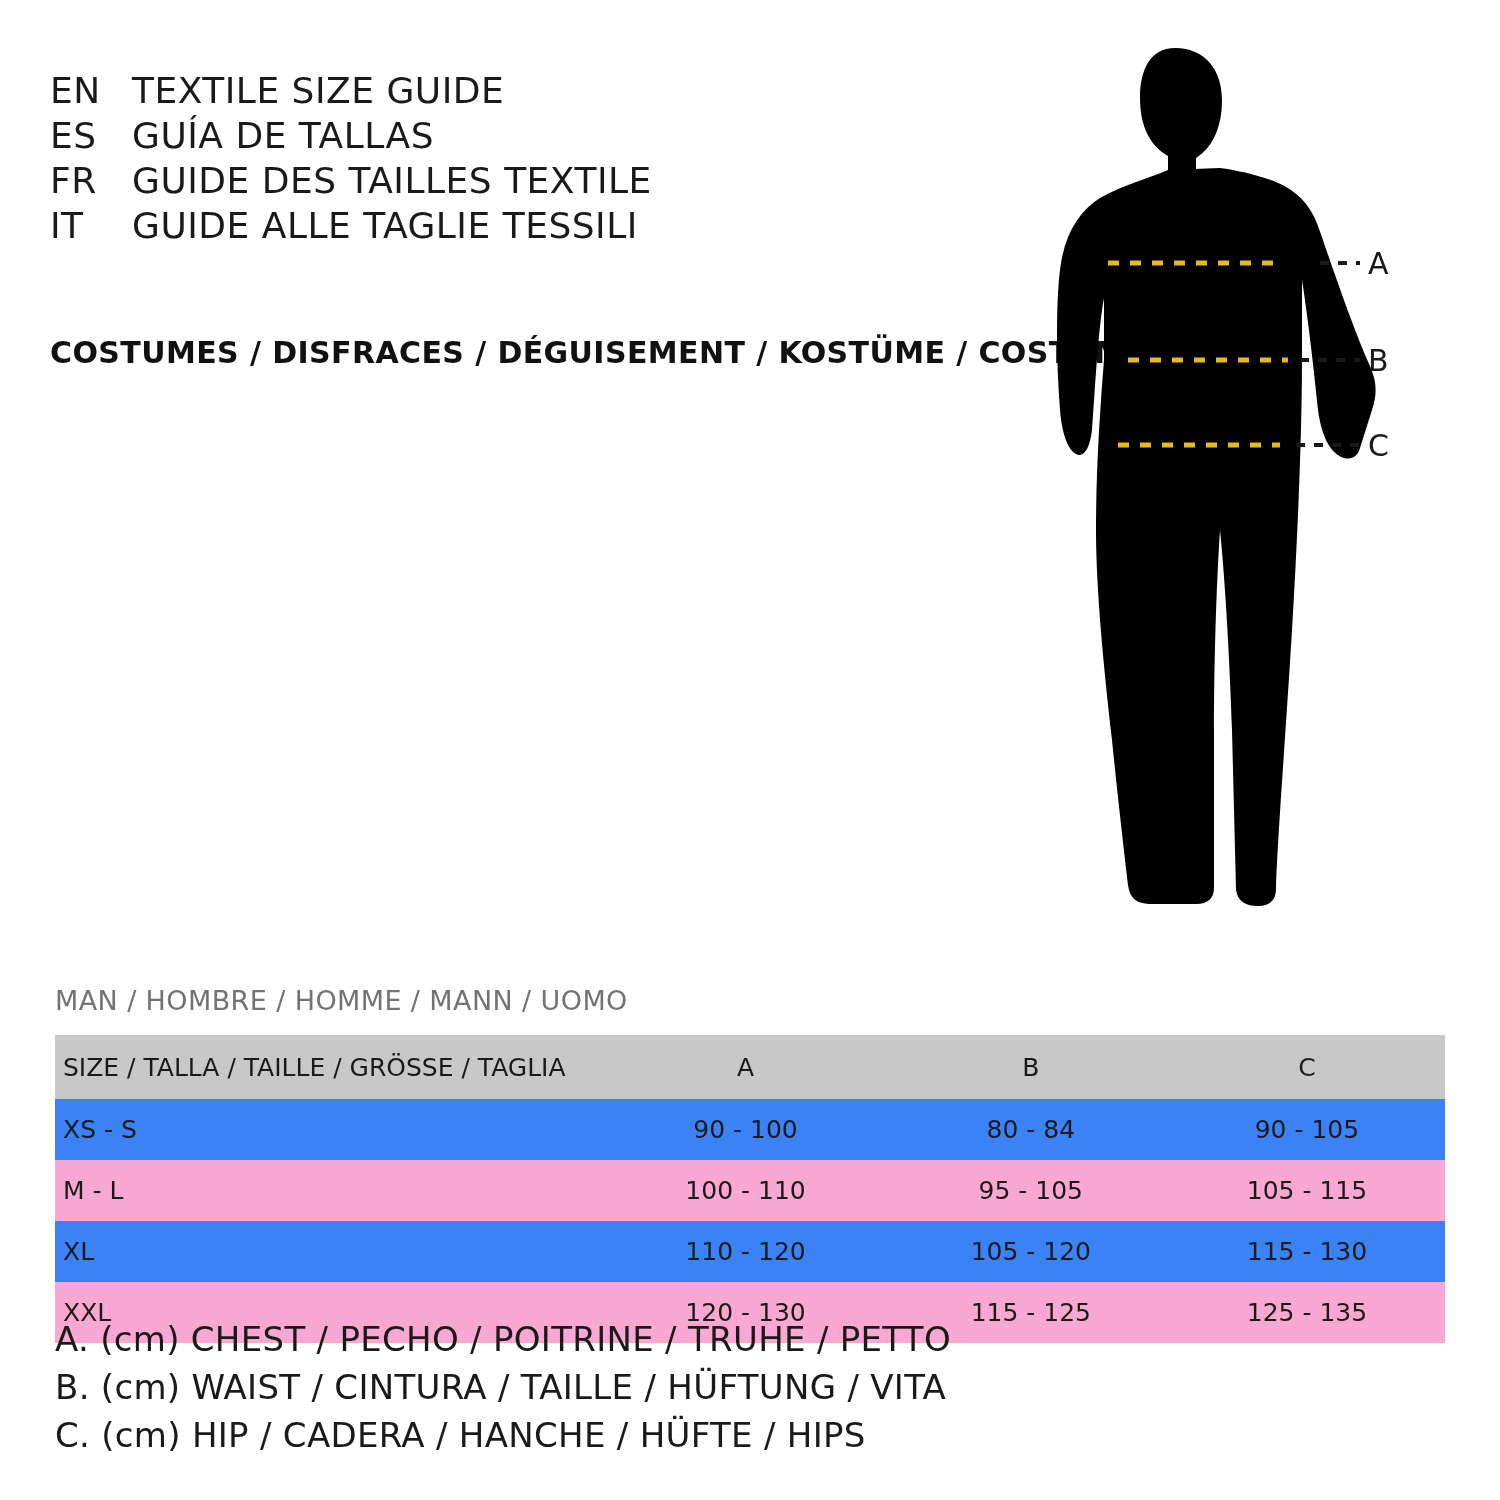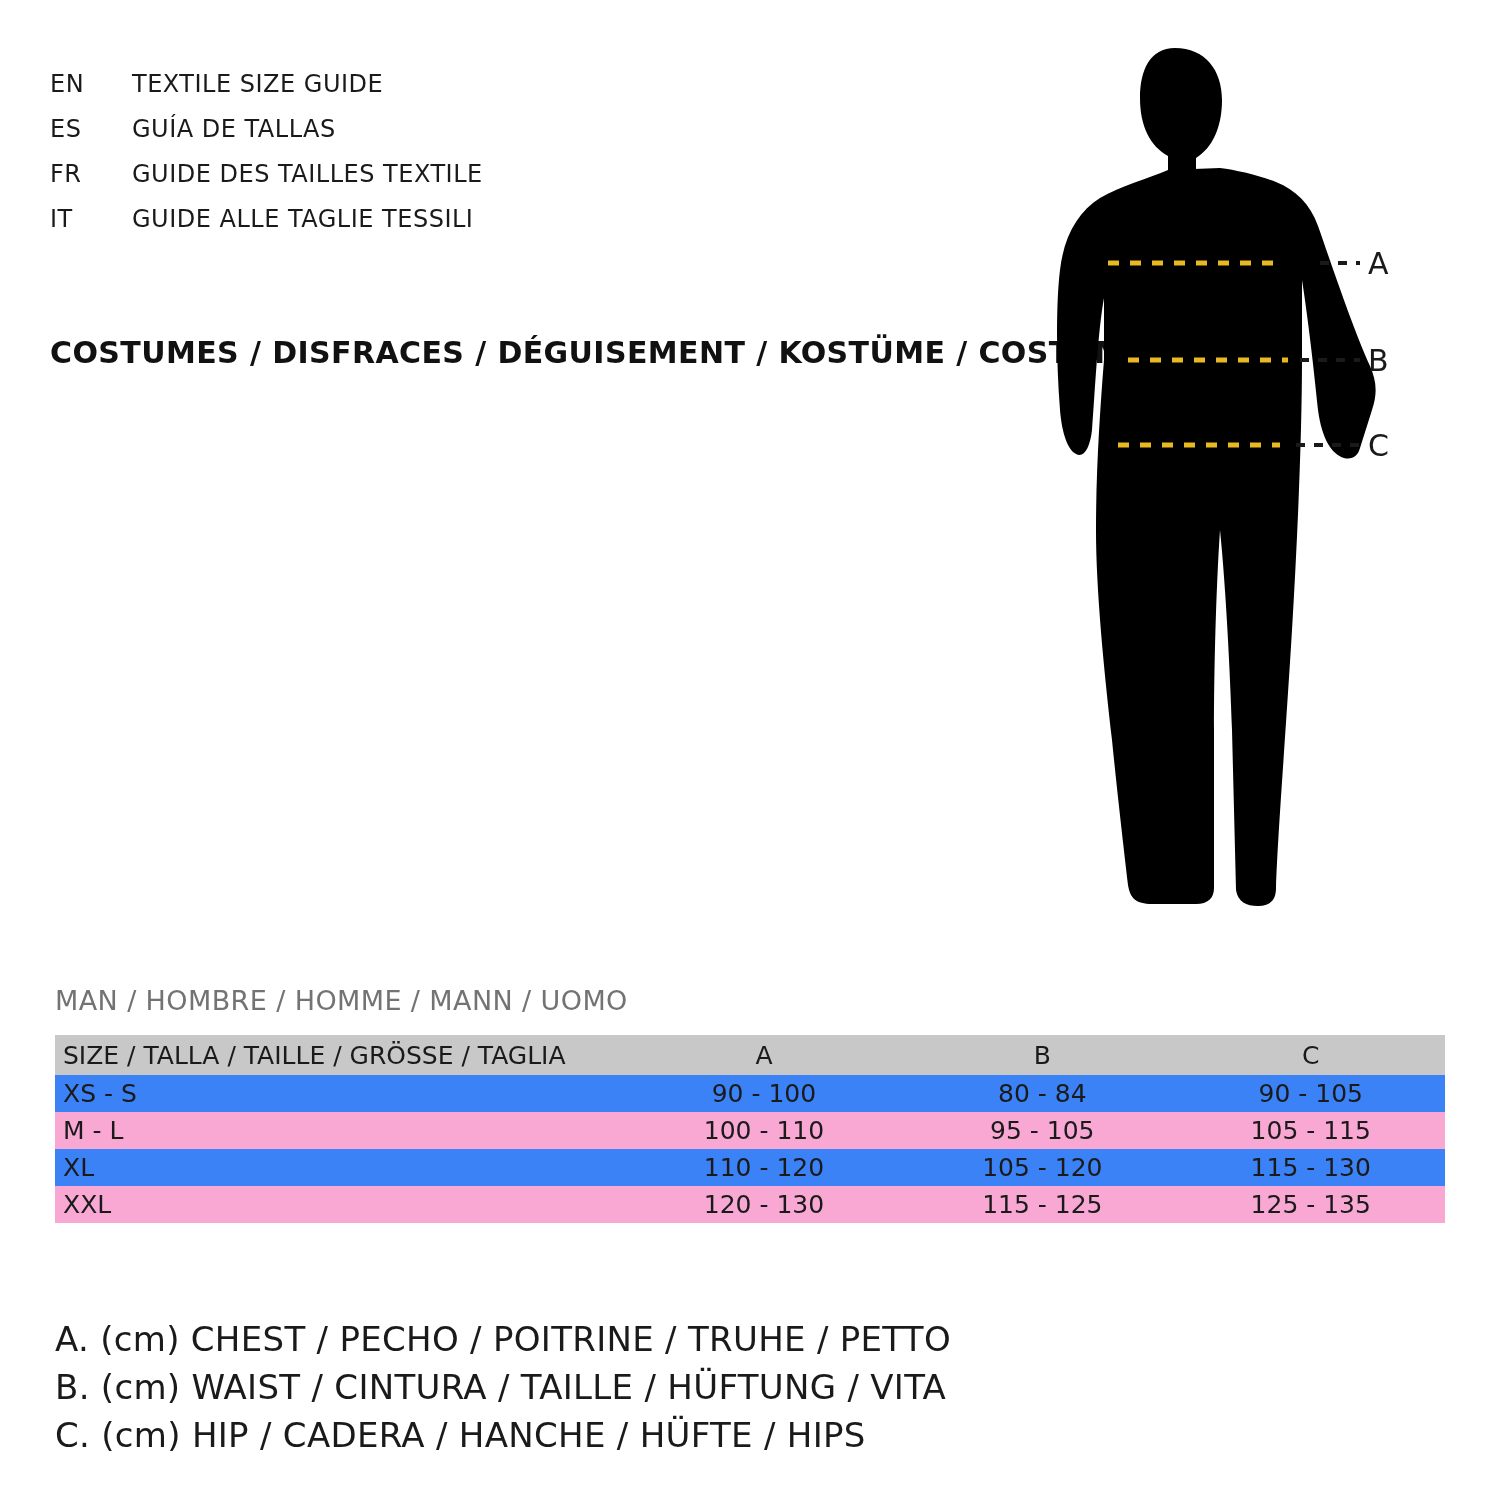--- a/index.html
+++ b/index.html
@@ -20,21 +20,21 @@
   #lang-block {
     position: absolute;
     left: 50px;
     top: 70px;
     width: 640px;
   }
   .lang-row {
     display: flex;
     align-items: baseline;
     height: 45px;
-    font-size: 24px;
+    font-size: 36px;
     letter-spacing: 0.5px;
     color: #1a1a1a;
   }
   .lang-code {
     width: 82px;
     flex: 0 0 82px;
   }
   .lang-text {
     flex: 1 1 auto;
   }
@@ -81,21 +81,21 @@
   #size-table {
     position: absolute;
     left: 55px;
     top: 1035px;
     width: 1390px;
     border-collapse: collapse;
     font-size: 25px;
     color: #1a1a1a;
   }
   #size-table th, #size-table td {
-    padding: 0;
+    padding: 12px;
     height: 37px;
     font-weight: normal;
     text-align: center;
     vertical-align: middle;
   }
   #size-table th.head-size, #size-table td.col-size {
     text-align: left;
     padding-left: 8px;
     width: 560px;
   }

